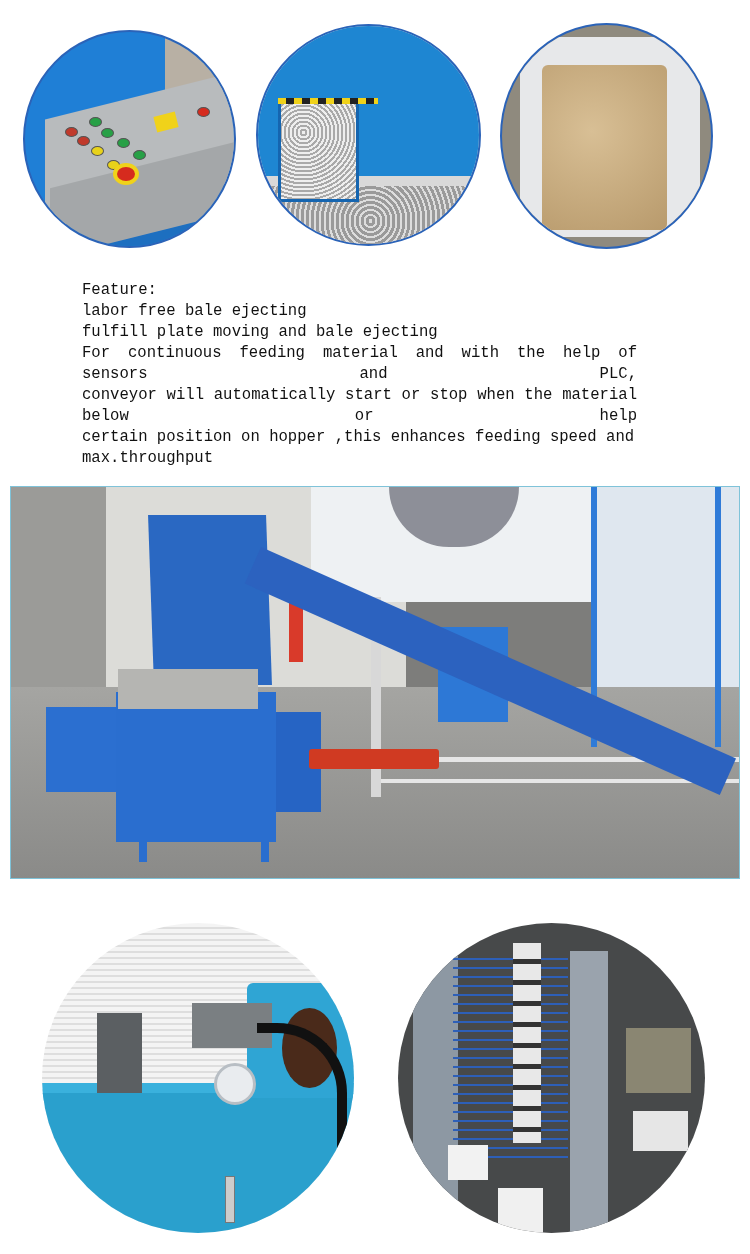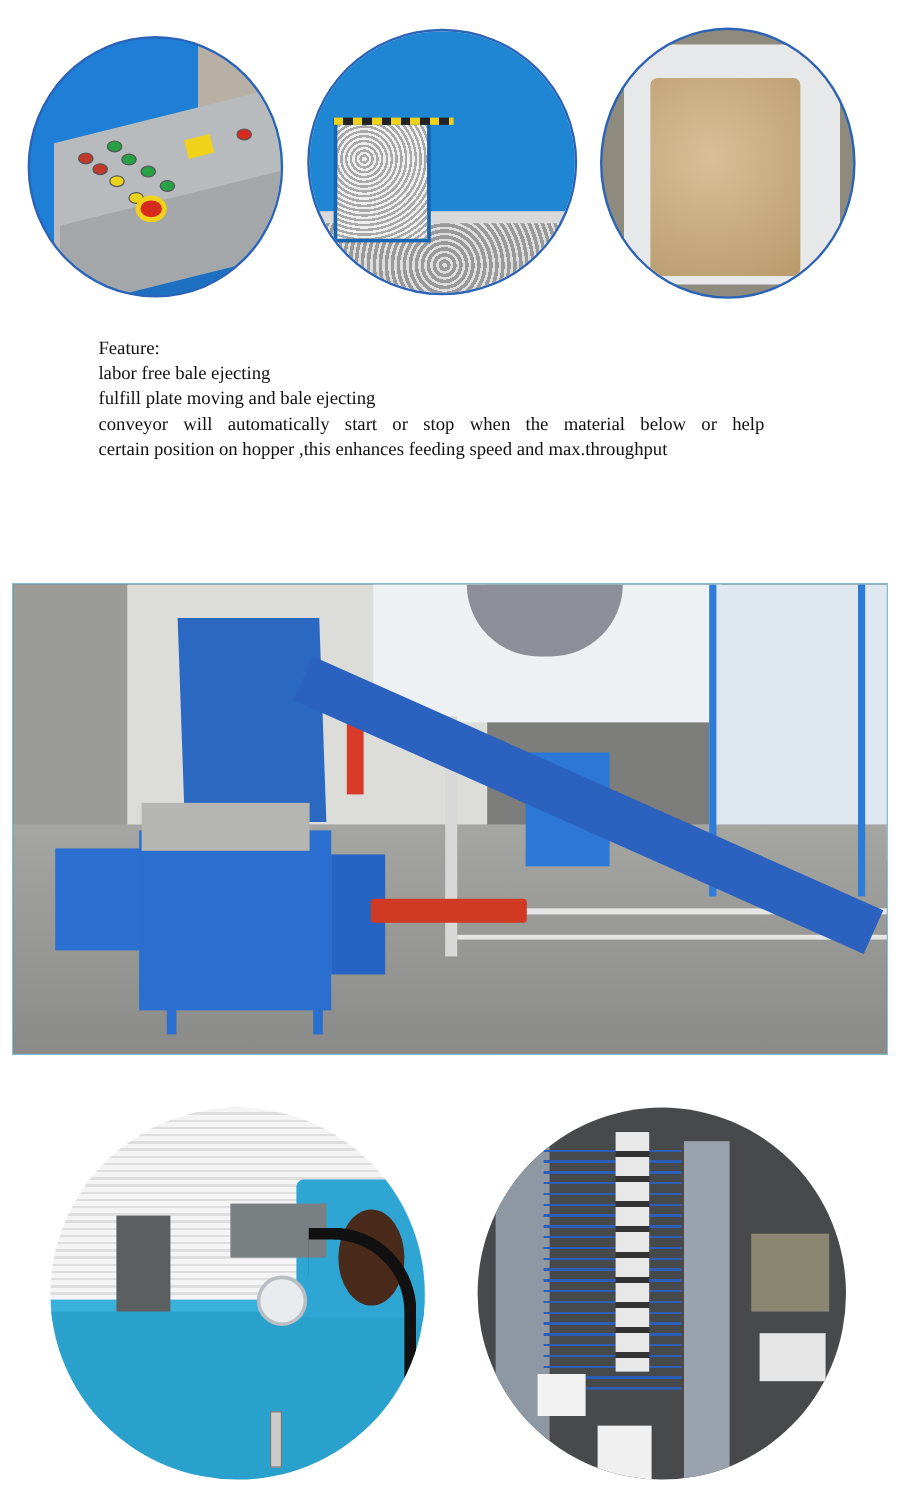--- a/index.html
+++ b/index.html
@@ -25,21 +25,21 @@
   #c2 .stripe { left:20px; top:72px; width:100px; height:6px; background:repeating-linear-gradient(90deg,#f0d21a 0 8px,#222 8px 16px); }
   #c2 .floor { left:0; top:160px; width:225px; height:70px; background:repeating-radial-gradient(circle at 50% 50%, #ddd 0 2px, #9a9a9a 2px 5px); }
 
   
   #c3 { left:500px; top:23px; width:213px; height:226px; background:#8f8a7e; }
   #c3 .bag { left:18px; top:12px; width:180px; height:200px; background:#e7e8ea; border-radius:10px; }
   #c3 .dust { left:40px; top:40px; width:125px; height:165px; background:radial-gradient(circle at 40% 40%, #d8bf95, #b89a6c); border-radius:6px; }
 
   
   #feature { left:82px; top:280px; width:555px; font-size:15.6px; line-height:21px; color:#111; }
-  #feature p { margin:0; }
+  #feature p { margin:0;font-family:Liberation Mono, monospace; }
   #feature .just { text-align:justify; text-align-last:justify; }
 
   
   #photo { left:10px; top:486px; width:730px; height:393px; background:#7d7d7b; border:1px solid #7fc3d9; box-sizing:border-box; overflow:hidden; }
   #photo .wall-left { left:0; top:0; width:95px; height:210px; background:#9b9b98; }
   #photo .wall-mid { left:95px; top:0; width:300px; height:210px; background:#dcdcd8; }
   #photo .window { left:300px; top:0; width:290px; height:115px; background:#eef1f3; }
   #photo .wall-right { left:580px; top:0; width:150px; height:230px; background:#dfe7ef; }
   #photo .floor { left:0; top:200px; width:730px; height:193px; background:linear-gradient(#a5a5a2,#8a8a88); }
   #photo .funnel { left:378px; top:0; width:130px; height:60px; background:#8d8f98; border-radius:0 0 60px 60px; }
@@ -112,20 +112,21 @@
 
 <div id="c3" class="circle ring">
   <div class="abs bag"></div>
   <div class="abs dust"></div>
 </div>
 
 <div id="feature" class="abs">
   <p>Feature:</p>
   <p>labor free bale ejecting</p>
   <p>fulfill plate moving and bale ejecting</p>
+  <p class="just">For continuous feeding material and with the help of sensors and PLC,</p>
   <p class="just">conveyor will automatically start or stop when the material below or help</p>
   <p>certain position on hopper ,this enhances feeding speed and max.throughput</p>
 </div>
 
 <div id="photo" class="abs">
   <div class="abs wall-left"></div>
   <div class="abs wall-mid"></div>
   <div class="abs window"></div>
   <div class="abs wall-right"></div>
   <div class="abs floor"></div>

